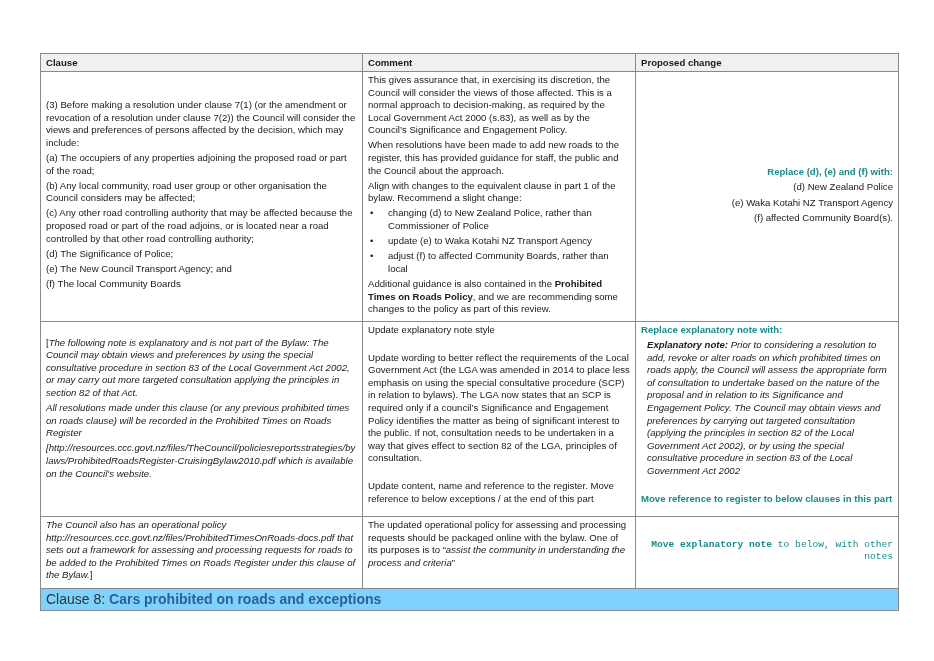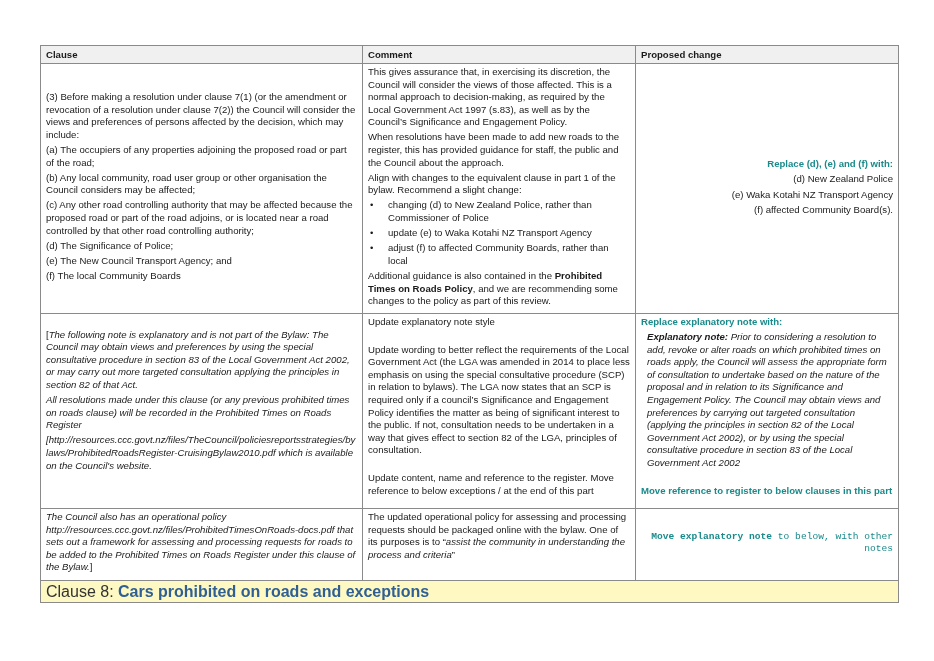--- a/index.html
+++ b/index.html
@@ -1,33 +1,33 @@
 <!DOCTYPE html>
 <html><head>
 <meta charset="utf-8">
 <style>
   html, body { margin:0; padding:0; background:#ffffff; }
   body { width:934px; height:661px; position:relative; overflow:hidden;
          font-family:"Liberation Sans", "DejaVu Sans", sans-serif; color:#1a1a1a; }
-  table.doc { position:absolute; left:40px; top:45px; width:858px;
+  table.doc { position:absolute; left:40px; top:53px; width:858px;
               border-collapse:collapse; table-layout:fixed; font-size:9.6px; line-height:12.6px; }
   table.doc td, table.doc th { border:1px solid #8a8a8a; vertical-align:top; padding:2px 5px 2px 5px; }
   table.doc th { background:#f0f0f0; text-align:left; font-weight:bold; height:13px; padding-top:3px; padding-bottom:1px; }
   col.c1 { width:322px; } col.c2 { width:273px; } col.c3 { width:263px; }
   p { margin:0 0 2.5px 0; }
   .teal { color:#1a8a8a;font-family:Liberation Mono, monospace; }
   .tealb { color:#1a8a8a; font-weight:bold; }
   .it { font-style:italic; }
   .b { font-weight:bold; }
   ul.bul { margin:0 0 2.5px 0; padding:0; list-style:none; }
   ul.bul li { position:relative; padding-left:20px; margin-bottom:2.5px; }
   ul.bul li .dot { position:absolute; left:2px; top:0; }
   .spacer { height:12.6px; }
   .note-indent { padding-left:6px; }
-  tr.section td { background:#fef9c3; font-size:16px; line-height:15px; padding:3px 5px 3px 5px; color:#333; }
+  tr.section td { background:#7dd3fc; font-size:14px; line-height:15px; padding:3px 5px 3px 5px; color:#333; }
   .sec-title { color:#2f5f94; font-weight:bold; }
   .mid { vertical-align:middle !important;text-align:right; }
 </style>
 </head>
 <body>
 
 <table class="doc">
   <colgroup>
       <col class="c1">
       <col class="c2">
@@ -48,21 +48,21 @@
         <div class="spacer"></div>
         <p>(3) Before making a resolution under clause 7(1) (or the amendment or revocation of a resolution under clause 7(2)) the Council will consider the views and preferences of persons affected by the decision, which may include:</p>
         <p>(a) The occupiers of any properties adjoining the proposed road or part of the road;</p>
         <p>(b) Any local community, road user group or other organisation the Council considers may be affected;</p>
         <p>(c) Any other road controlling authority that may be affected because the proposed road or part of the road adjoins, or is located near a road controlled by that other road controlling authority;</p>
         <p>(d) The Significance of Police;</p>
         <p>(e) The New Council Transport Agency; and</p>
         <p>(f) The local Community Boards</p>
       </td>
       <td>
-        <p>This gives assurance that, in exercising its discretion, the Council will consider the views of those affected. This is a normal approach to decision-making, as required by the Local Government Act 1997 (s.83), as well as by the Council’s Significance and Engagement Policy.</p>
+        <p>This gives assurance that, in exercising its discretion, the Council will consider the views of those affected. This is a normal approach to decision-making, as required by the Local Government Act 2000 (s.83), as well as by the Council’s Significance and Engagement Policy.</p>
         <p>When resolutions have been made to add new roads to the register, this has provided guidance for staff, the public and the Council about the approach.</p>
         <p>Align with changes to the equivalent clause in part 1 of the bylaw. Recommend a slight change:</p>
         <ul class="bul">
           <li><span class="dot">•</span><span>changing (d) to New Zealand Police, rather than Commissioner of Police</span></li>
           <li><span class="dot">•</span><span>update (e) to Waka Kotahi NZ Transport Agency</span></li>
           <li><span class="dot">•</span><span>adjust (f) to affected Community Boards, rather than local</span></li>
         </ul>
         <p><span>Additional guidance is also contained in the </span><span class="b">Prohibited Times on Roads Policy</span><span>, and we are recommending some changes to the policy as part of this review.</span></p>
       </td>
       <td class="mid">

